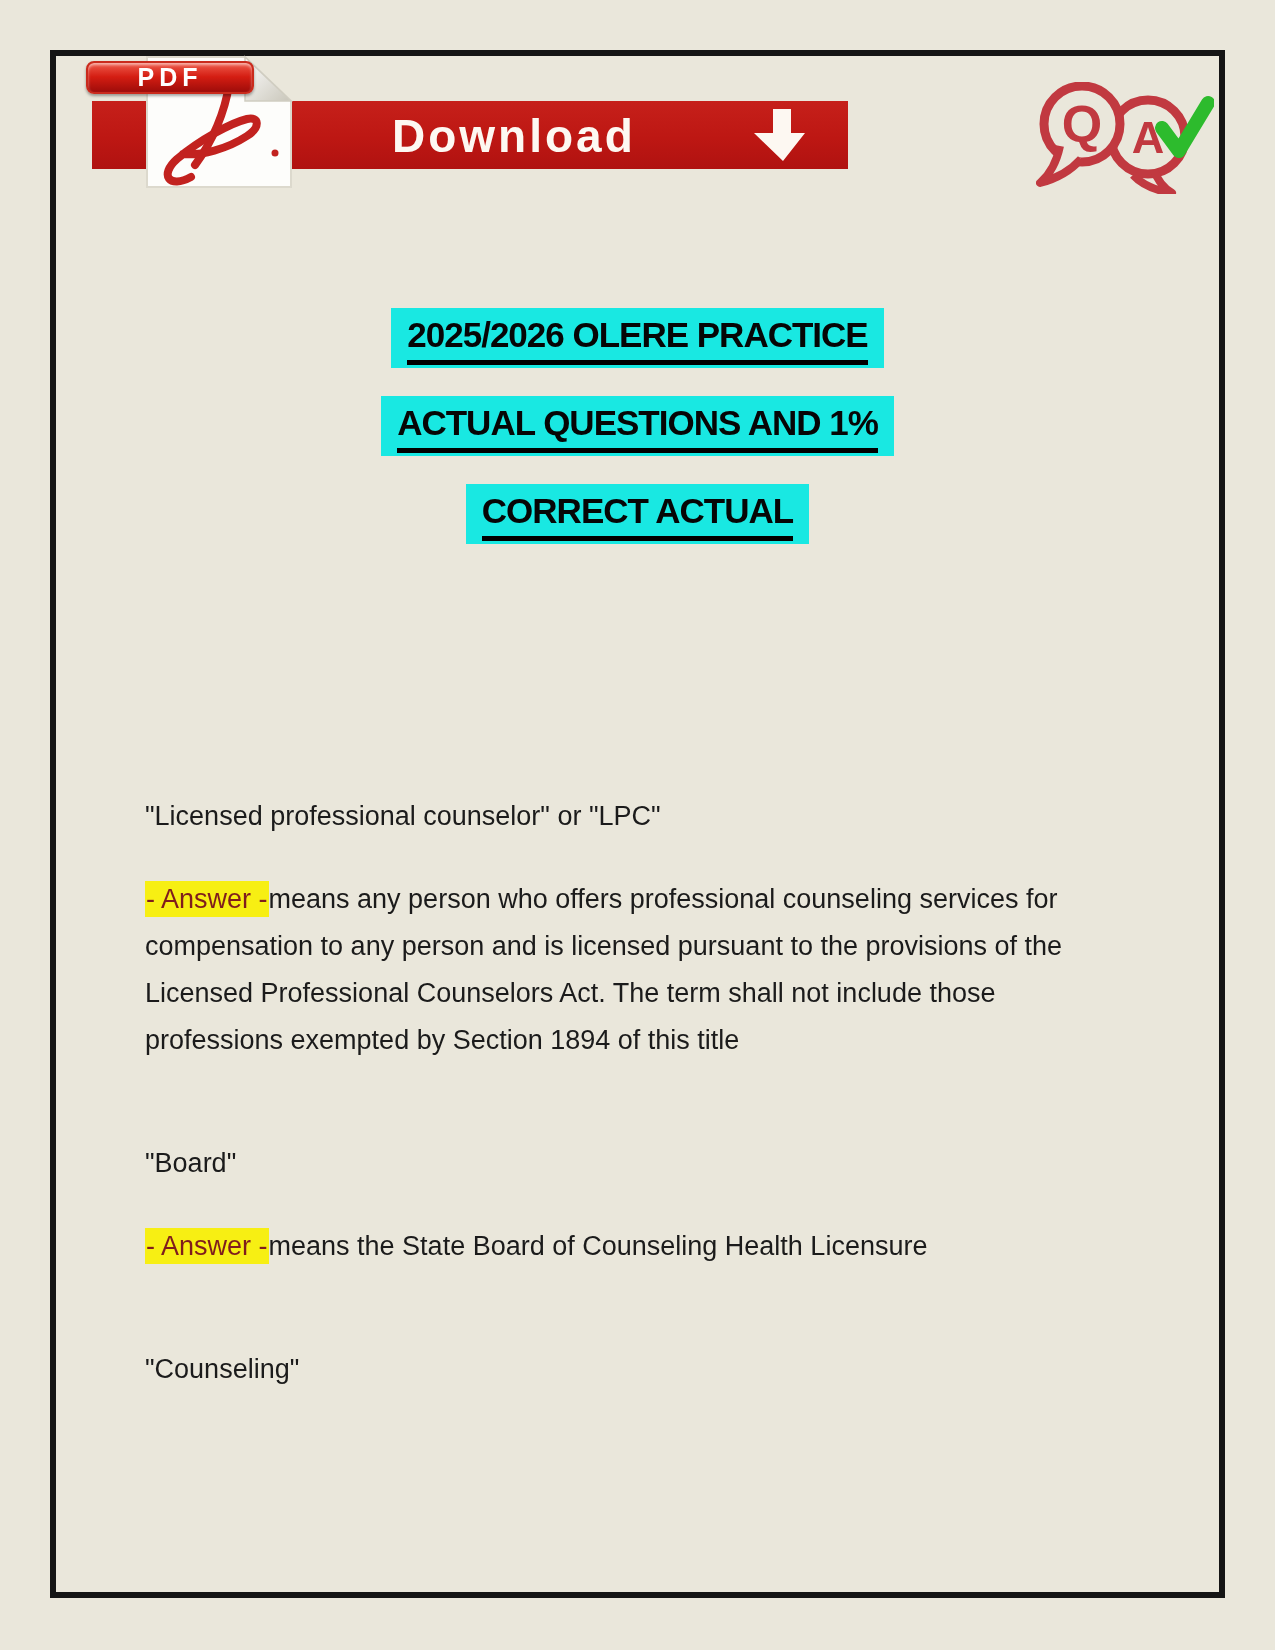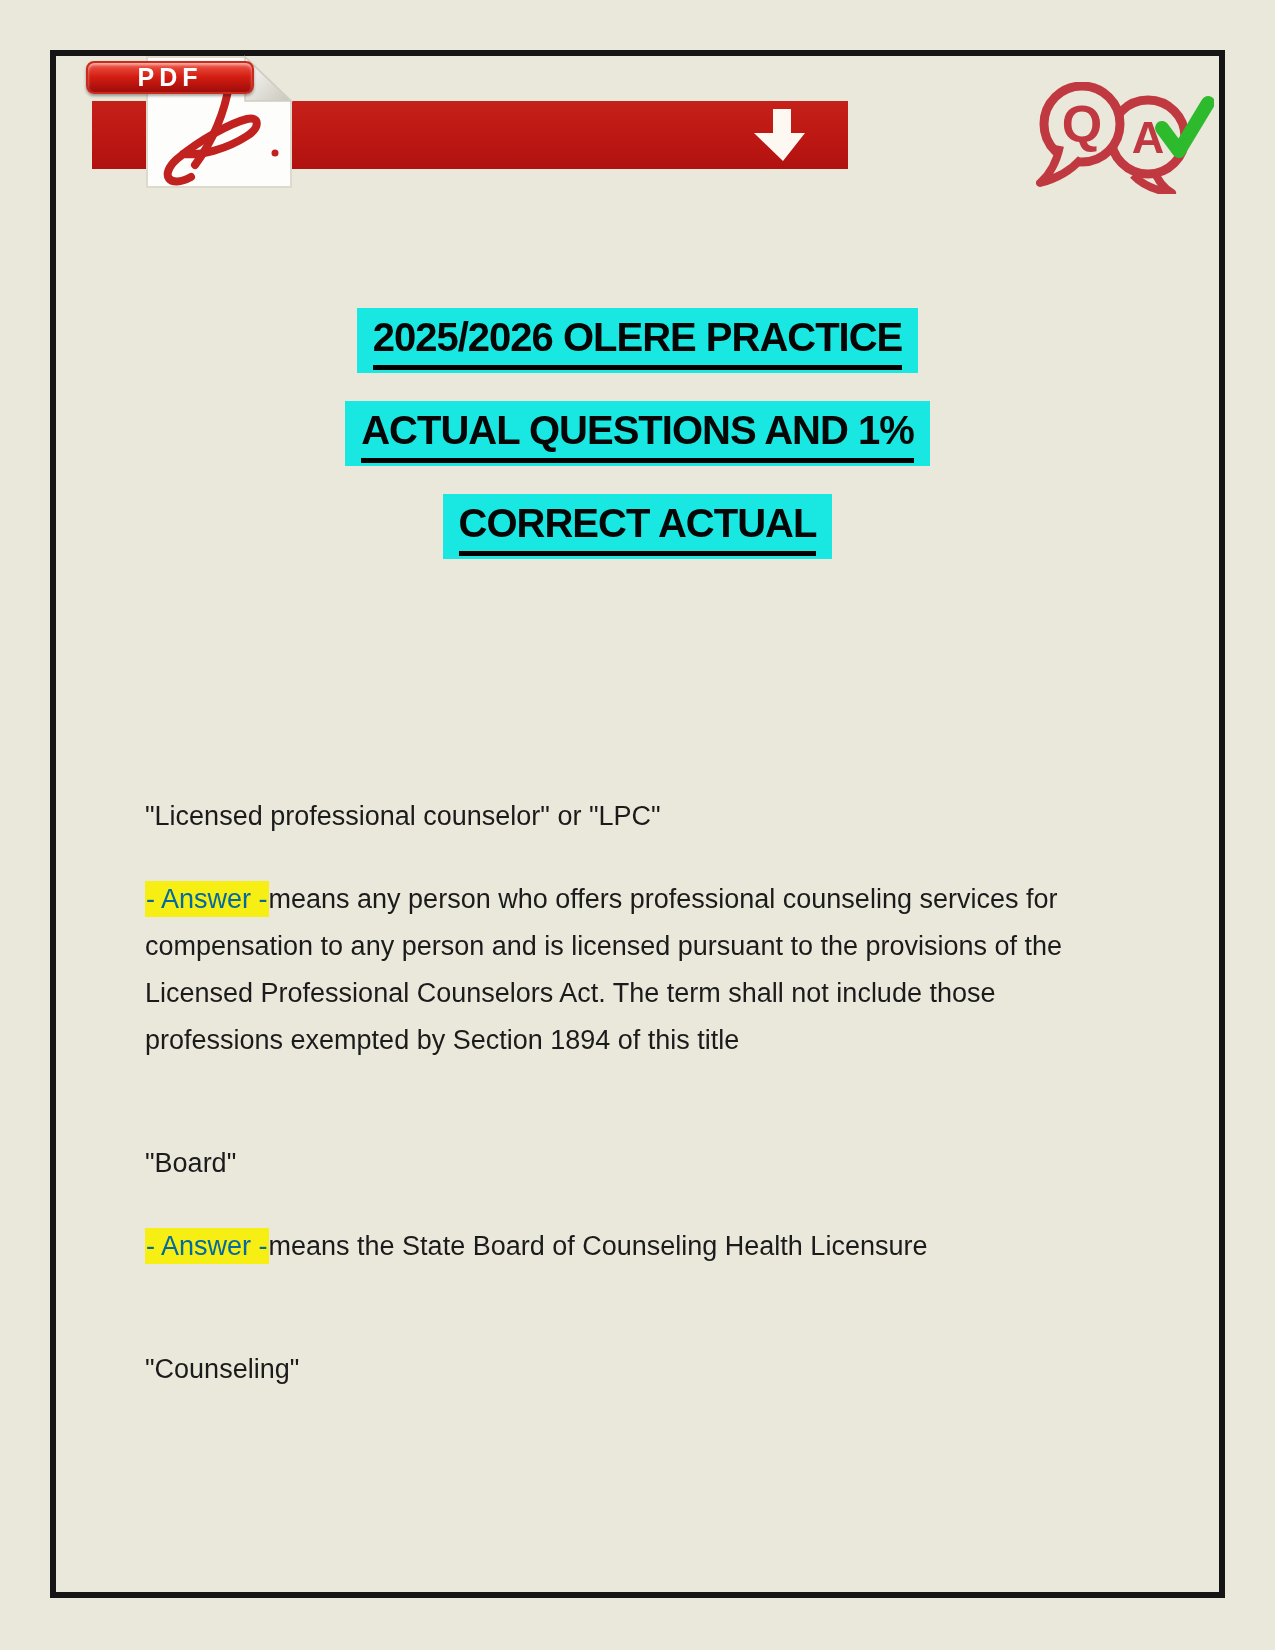--- a/index.html
+++ b/index.html
@@ -45,49 +45,50 @@
   
   .title-block{
     position:absolute;left:56px;top:308px;width:1163px;
     text-align:center;
   }
   .t-line{margin:0 0 28px 0;line-height:1;}
   .hl{
     display:inline-block;
     background:#19e8e2;
     padding:9px 16px 3px 16px;
-    font-size:40px;font-weight:bold;color:#060606;
+    font-size:35px;font-weight:bold;color:#060606;
     letter-spacing:-1px;
   }
   .hl-inner{
     display:inline-block;
     border-bottom:5px solid #000;
     padding-bottom:8px;
   }
   
   .qa-block{
     position:absolute;left:145px;top:793px;width:945px;
     font-size:27px;line-height:47px;color:#1b1b1b;
   }
   .question{margin:0 0 36px 0;}
   .answer{margin:0 0 76px 0;}
   .ans-hl{
-    background:#f7ef13;color:#0369a1;
+    background:#f7ef13;color:#7f1d1d;
     padding:3px 1px;
     margin-top:11px;
   }
 </style>
 </head>
 <body>
 
 <div class="canvas">
 
   <div class="frame"></div>
 
   <div class="banner">
+    <span class="dl-text">Download</span>
     <span class="dl-arrow">
       <svg width="62" height="52" viewBox="0 0 62 52">
         <path d="M21,0 h18 v24 h14 L31,52 L2,24 h19 Z" fill="#fdf8f2"></path>
       </svg>
     </span>
   </div>
 
   <div class="pdf-icon">
     <svg width="158" height="134" viewBox="0 0 158 134">
       <defs>

